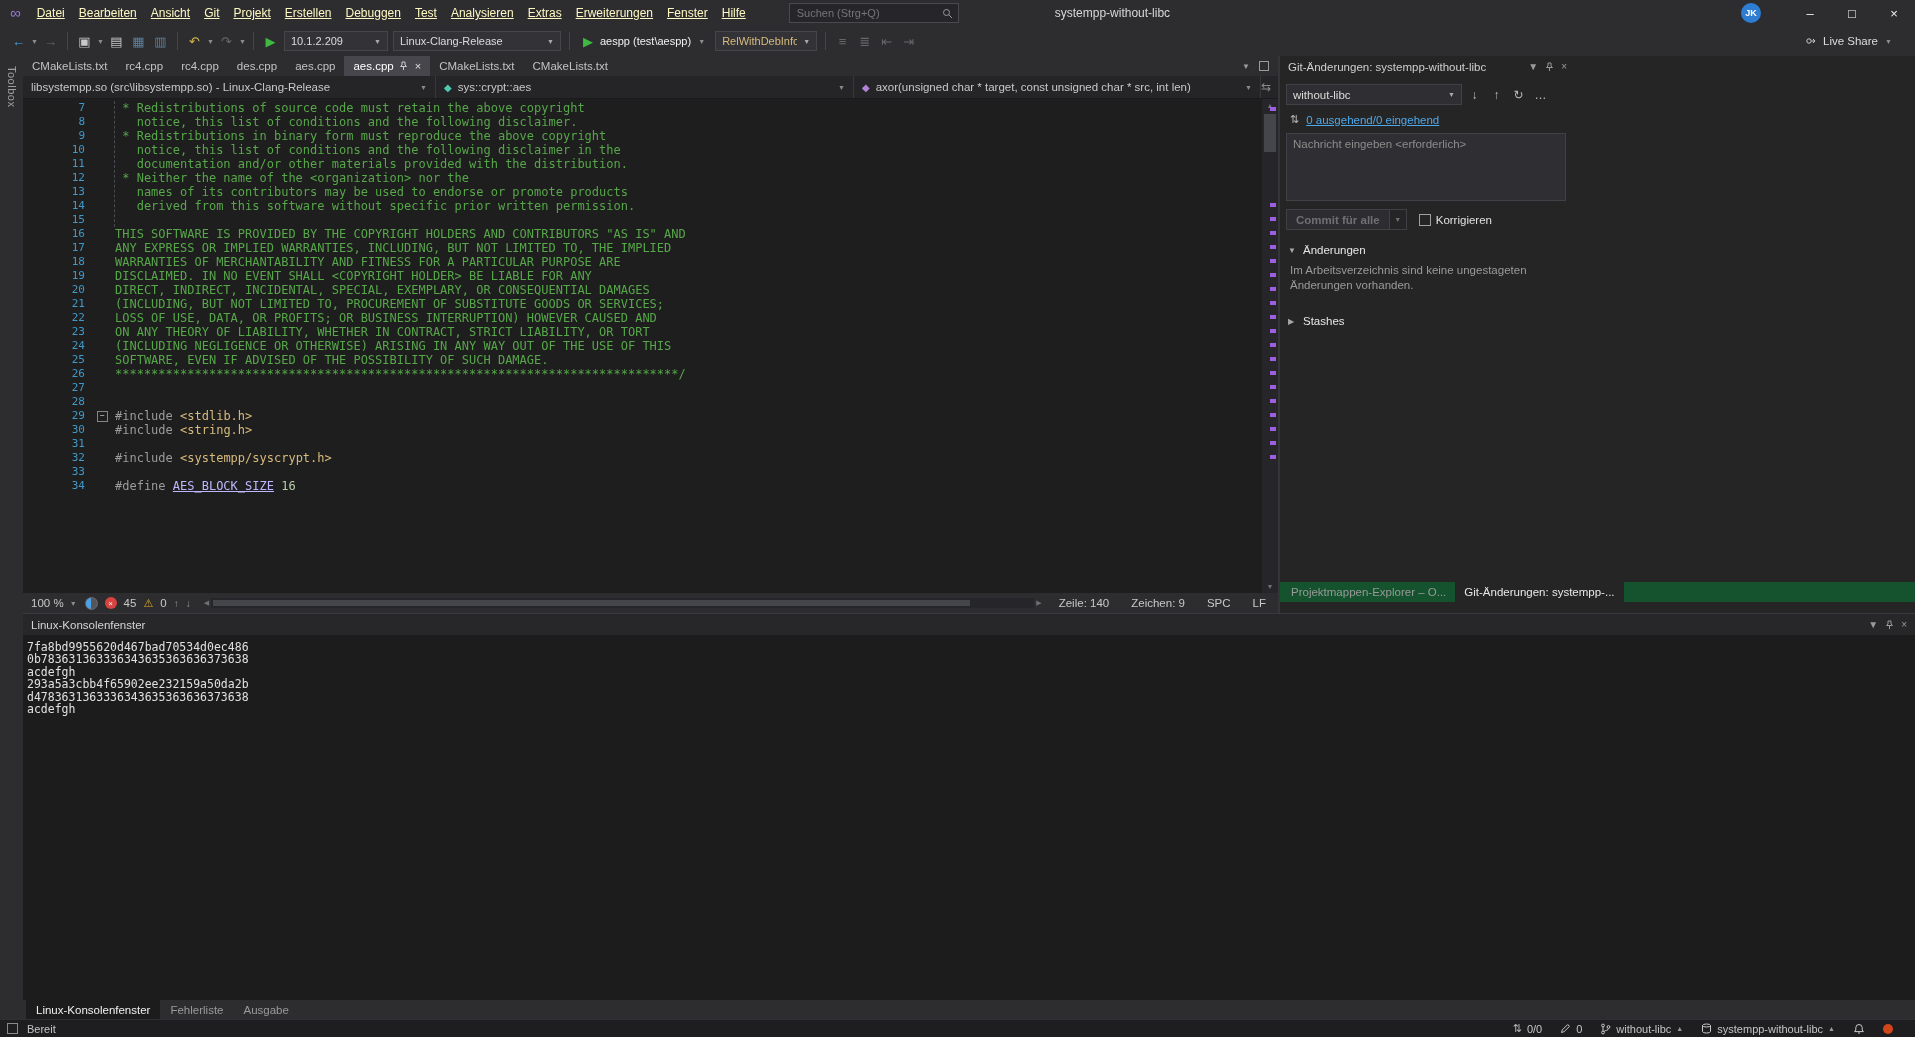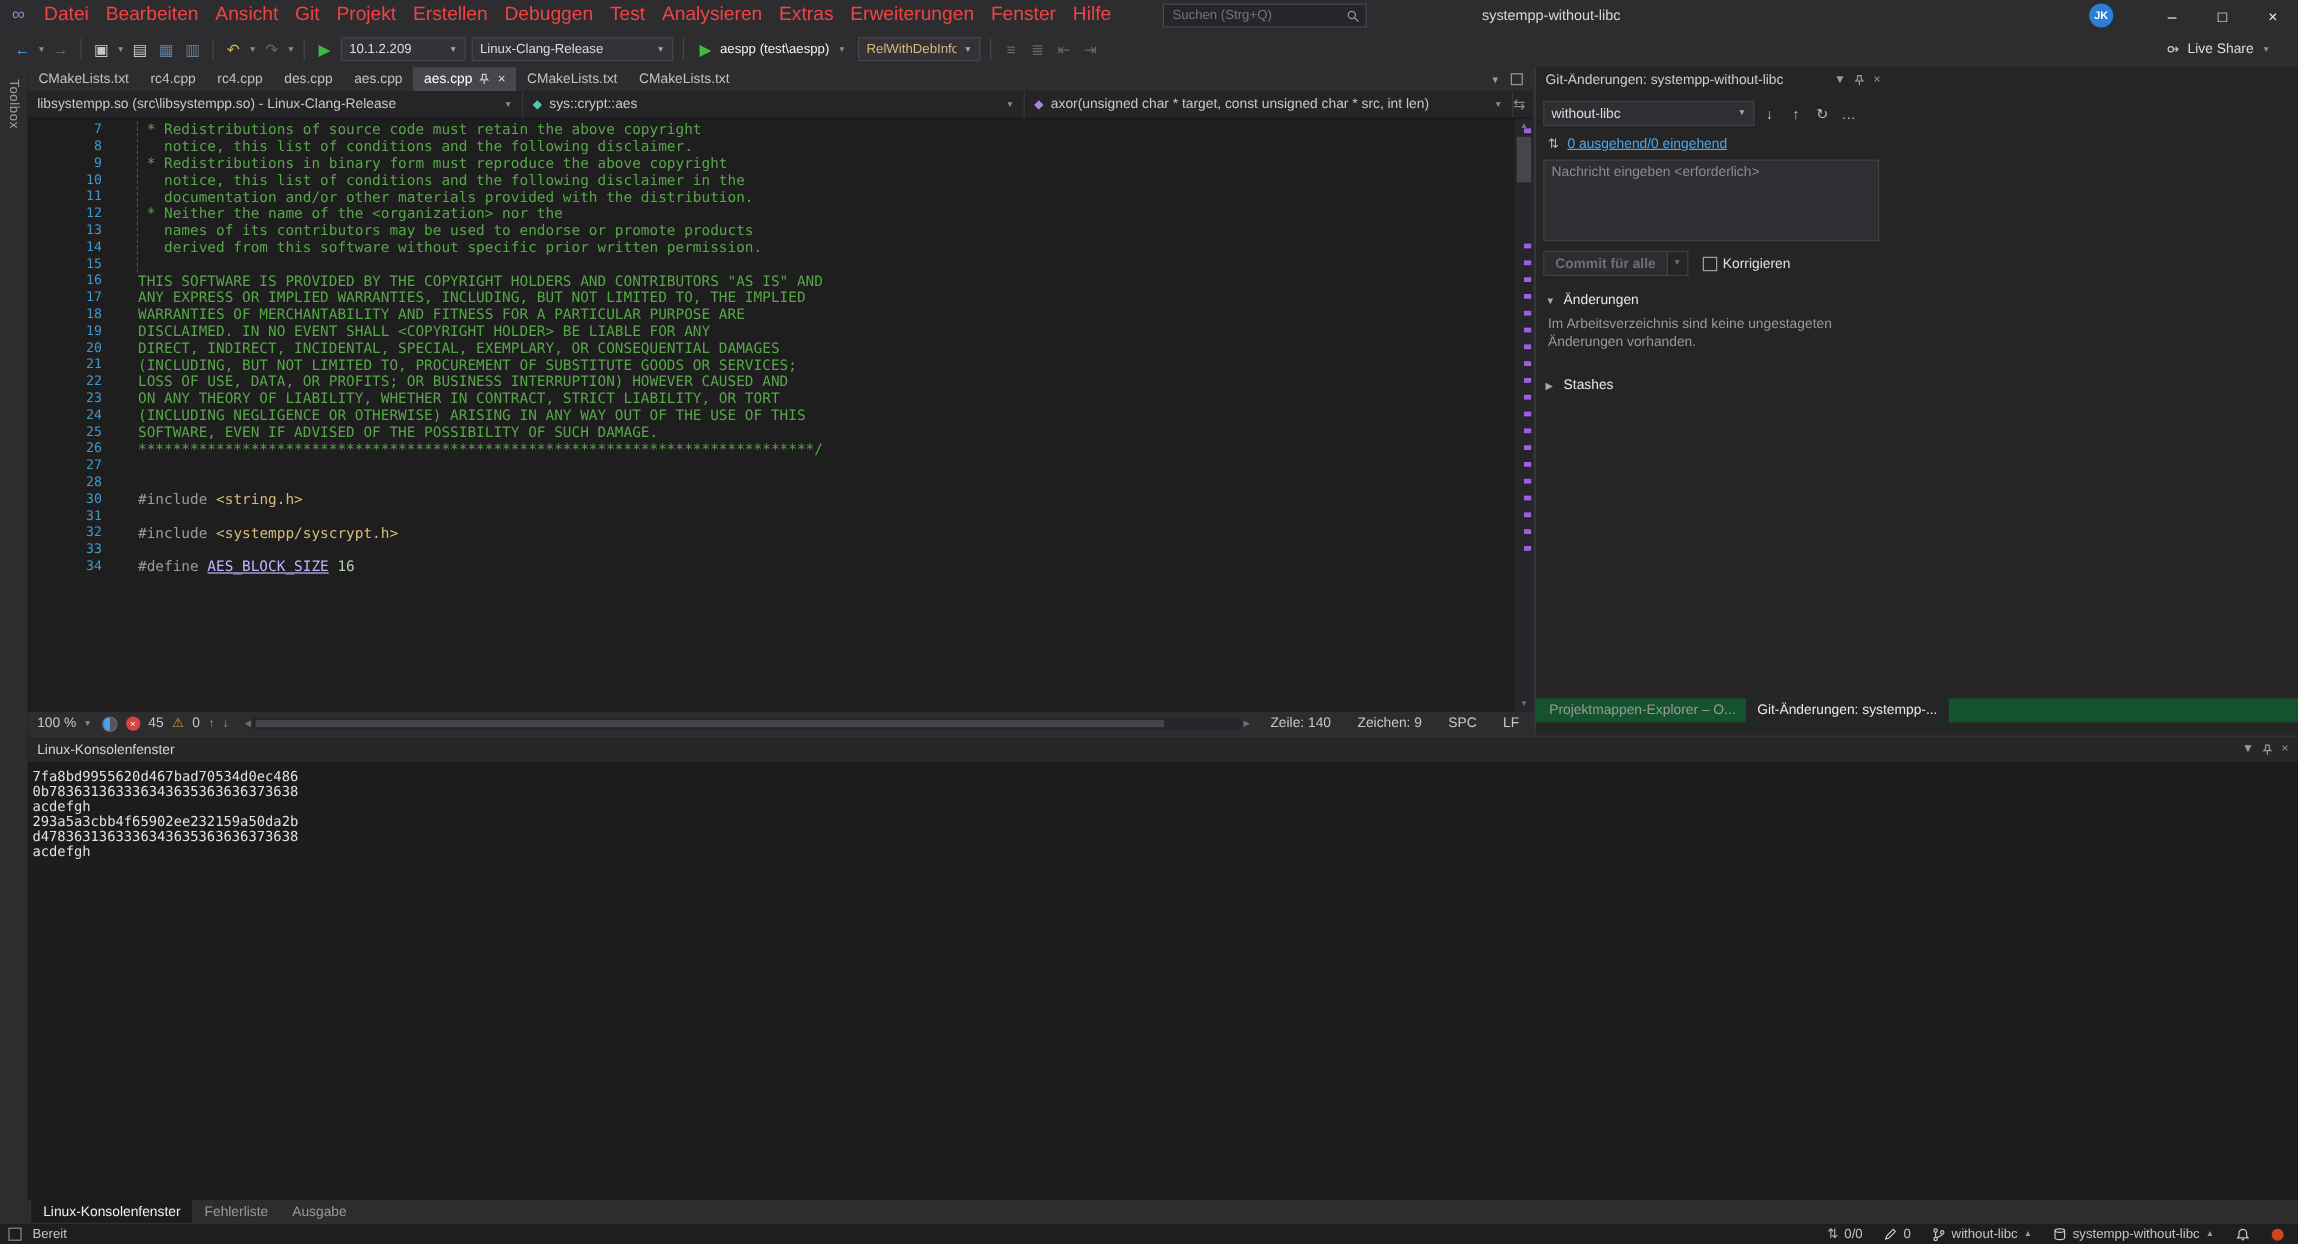--- a/index.html
+++ b/index.html
@@ -3,21 +3,21 @@
 <meta charset="utf-8">
 <style>
   html,body{margin:0;padding:0;background:#1e1e1e;}
   body{width:1915px;height:1037px;overflow:hidden;font-family:"Liberation Sans",sans-serif;font-size:12px;color:#cccccc;}
   .window{position:relative;width:1915px;height:1037px;background:#2d2d30;overflow:hidden;}
 
   
   .titlebar{position:absolute;top:0;left:0;right:0;height:26px;background:#2d2d30;display:flex;align-items:center;}
   .vs-logo{color:#9b7bd4;font-size:15px;padding:0 9px 0 10px;line-height:26px;}
   .menu-bar{display:flex;align-items:center;}
-  .menu-item{padding:0 7px;font-size:16px;color:#ef4444;line-height:26px;white-space:nowrap;}
+  .menu-item{padding:0 7px;font-size:12px;color:#fef9c3;line-height:26px;white-space:nowrap;text-decoration:underline;}
   .searchbox{display:flex;align-items:center;width:158px;height:18px;border:1px solid #49494e;background:#26262a;margin-left:36px;padding:0 5px;gap:4px;}
   .searchbox input{flex:1;background:transparent;border:none;outline:none;color:#a8a8a8;font-size:11px;font-family:inherit;min-width:0;}
   .win-title{margin-left:96px;color:#d8d8d8;white-space:nowrap;}
   .tb-right{margin-left:auto;display:flex;align-items:center;height:26px;}
   .avatar{width:20px;height:20px;border-radius:50%;background:#2d7dd2;color:#fff;font-size:9px;font-weight:bold;display:flex;align-items:center;justify-content:center;margin-right:28px;}
   .win-btn{width:42px;height:26px;display:flex;align-items:center;justify-content:center;color:#f1f1f1;font-size:13px;}
 
   
   .toolbar{position:absolute;top:26px;left:0;right:0;height:30px;background:#2d2d30;display:flex;align-items:center;padding:0 8px;gap:1px;}
   .tb-icon{width:21px;height:22px;display:flex;align-items:center;justify-content:center;color:#c8c8c8;font-size:13px;}
@@ -117,21 +117,21 @@
   .console-panel{position:absolute;left:23px;top:613px;right:0;height:387px;background:#1c1c1c;border-top:1px solid #3a3a3e;box-sizing:border-box;}
   .console-header{height:21px;background:#27272a;display:flex;align-items:center;padding:0 8px;font-size:11.5px;color:#d4d4d4;gap:7px;}
   .console-header .spacer{flex:1;}
   .console-body{padding:6px 0 0 4px;font-family:"DejaVu Sans Mono","Liberation Mono",monospace;font-size:11.5px;line-height:12.4px;color:#e0e0e0;}
   .console-line{white-space:pre;}
 
   
   .panel-tabs{position:absolute;left:23px;right:0;top:1000px;height:19px;background:#2d2d30;display:flex;align-items:stretch;padding-left:3px;}
   .ptab{display:flex;align-items:center;padding:0 10px;font-size:11.5px;color:#9a9a9a;white-space:nowrap;}
   .ptab.active{color:#f0f0f0;background:#1c1c1c;}
-  .status-bar{position:absolute;left:0;right:0;top:1019px;height:18px;background:#1e1e21;border-top:1px solid #303034;box-sizing:border-box;display:flex;align-items:center;padding:0 12px 0 7px;font-size:11px;color:#c4c4c4;gap:9px;}
+  .status-bar{position:absolute;left:0;right:0;top:1019px;height:18px;background:#1e1e21;border-top:1px solid #303034;box-sizing:border-box;display:flex;align-items:center;padding:0 22px 0 7px;font-size:11px;color:#c4c4c4;gap:9px;}
   .task-icon{width:9px;height:9px;border:1px solid #8a8a8a;}
   .sb-right{margin-left:auto;display:flex;align-items:center;gap:18px;}
   .sb-item{display:flex;align-items:center;gap:5px;white-space:nowrap;}
   .up-caret{font-size:7px;color:#9a9a9a;}
   .notif-dot{width:10px;height:10px;border-radius:50%;background:#d0451b;}
   .updown{font-size:11px;color:#b8b8b8;}
   svg{display:block;}
 </style>
 </head>
 <body>
@@ -386,20 +386,27 @@
           </div>
           <div class="code-row">
             <span class="ln">27</span>
             <span class="fold"></span>
             <span class="codeline"></span>
           </div>
           <div class="code-row">
             <span class="ln">28</span>
             <span class="fold"></span>
             <span class="codeline"></span>
+          </div>
+          <div class="code-row">
+            <span class="ln">29</span>
+            <span class="fold">
+              <span class="foldbox">−</span>
+            </span>
+            <span class="codeline"><span class="tok-pp">#include </span><span class="tok-str">&lt;stdlib.h&gt;</span></span>
           </div>
           <div class="code-row">
             <span class="ln">30</span>
             <span class="fold"></span>
             <span class="codeline"><span class="tok-pp">#include </span><span class="tok-str">&lt;string.h&gt;</span></span>
           </div>
           <div class="code-row">
             <span class="ln">31</span>
             <span class="fold"></span>
             <span class="codeline"></span>

